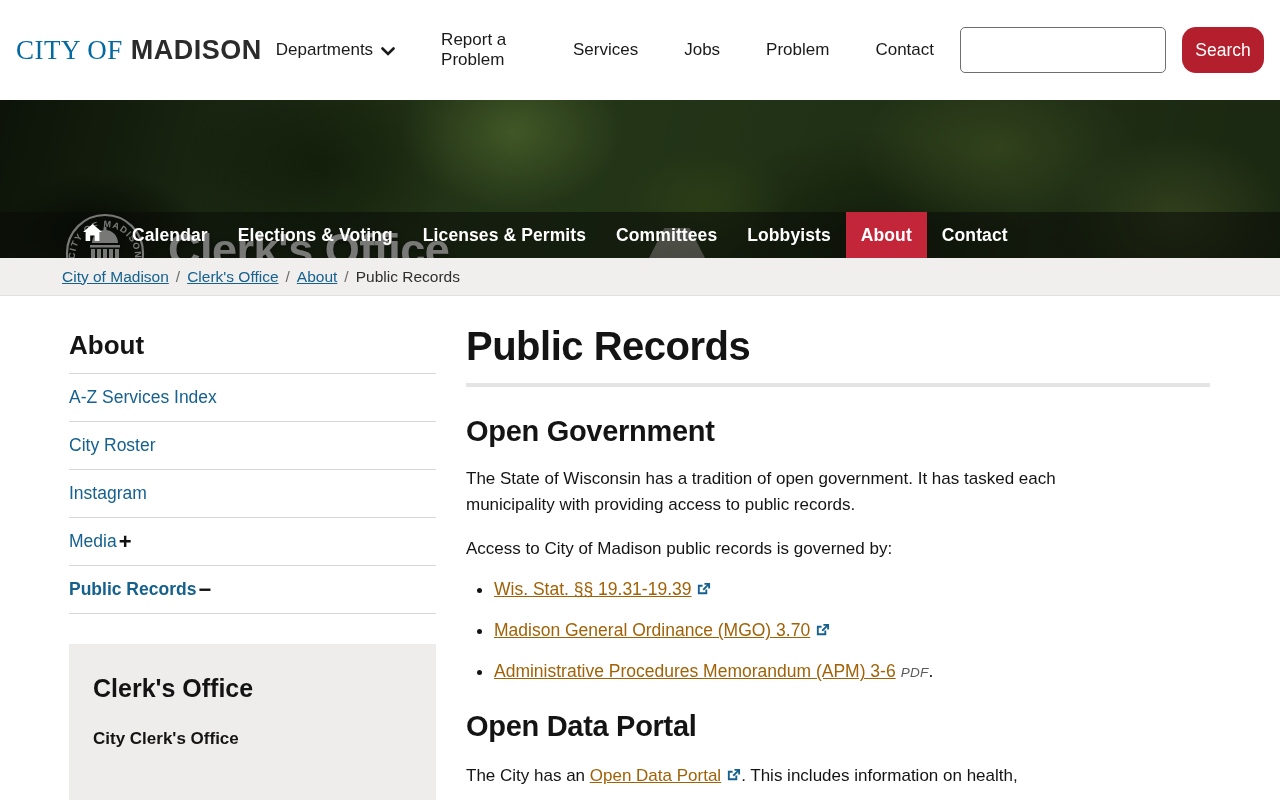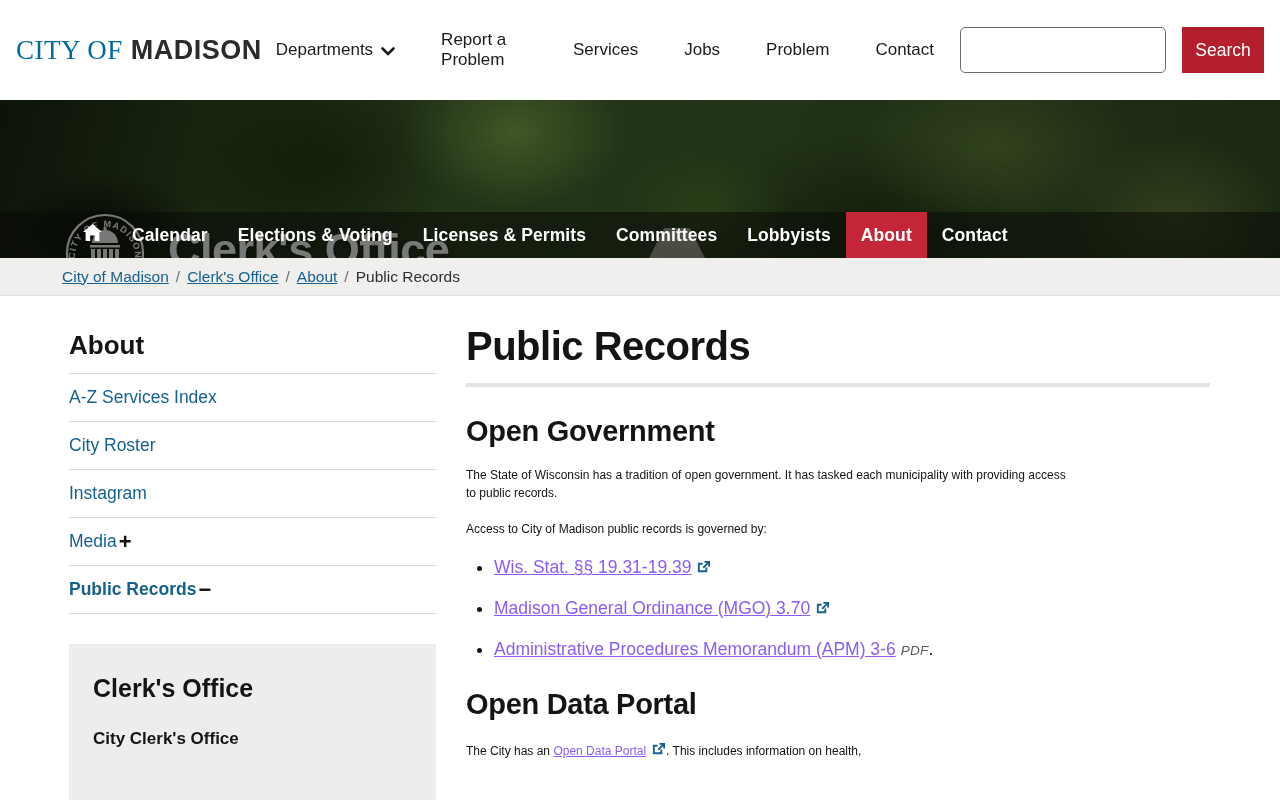--- a/index.html
+++ b/index.html
@@ -11,21 +11,21 @@
   .top-header { height:100px; display:flex; align-items:center; padding:0 16px; background:#fff; }
   .logo { font-size:27px; letter-spacing:.5px; white-space:nowrap; color:#2b2b2b; }
   .logo .light { font-weight:400; color:#0369a1;font-family:Liberation Serif, serif; }
   .logo .bold { font-weight:800; }
   .util-nav { display:flex; align-items:center; gap:32px; margin-left:auto; margin-right:26px; }
   .util-nav a { font-size:17px; color:#1a1a1a; display:flex; align-items:center; gap:8px;margin-left:14px; }
   .chev { display:inline-block; margin-top:2px; }
   .search-form { display:flex; align-items:center; gap:16px; }
   .search-input { width:206px; height:46px; border:1.5px solid #6f6f6f; border-radius:5px;
     font-size:17px; padding:0 10px; background:#fff; }
-  .search-btn { width:82px; height:46px; border:none; border-radius:0; background:#b41f2e;
+  .search-btn { width:82px; height:46px; border:none; border-radius:14px; background:#b41f2e;
     color:#fff; font-size:17.5px; font-family:inherit; cursor:pointer; }
 
   
   .hero { position:relative; height:158px; overflow:hidden; background-color:#2c421d;
     background-image:
       linear-gradient(105deg, rgba(0,0,0,.72) 0%, rgba(0,0,0,.42) 18%, rgba(0,0,0,.18) 40%, rgba(0,0,0,.28) 70%, rgba(0,0,0,.4) 100%),
       radial-gradient(ellipse 140px 90px at 8% 85%, rgba(10,16,6,.9), transparent 70%),
       radial-gradient(ellipse 160px 110px at 40% 20%, rgba(110,140,62,.55), transparent 70%),
       radial-gradient(ellipse 120px 80px at 55% 65%, rgba(58,82,30,.8), transparent 70%),
       radial-gradient(ellipse 200px 120px at 78% 30%, rgba(96,122,52,.5), transparent 70%),
@@ -74,24 +74,24 @@
   .toggle-btn { background:none; border:none; font-size:22px; font-weight:700; color:#111;
     cursor:pointer; font-family:inherit; line-height:1; padding:0 2px; }
   .info-box { background:#efedeb; margin-top:30px; padding:30px 24px 40px; height:200px; }
   .info-box h3 { font-size:25px; font-weight:700; color:#141414; }
   .info-box .office-name { font-size:17px; font-weight:700; margin-top:26px; color:#141414; }
 
   
   .main-col h1 { font-size:40px; font-weight:700; letter-spacing:-.5px; margin-top:28px; color:#141414; }
   .title-rule { height:4px; background:#e4e4e4; border:none; margin-top:14px; }
   .main-col h2 { font-size:29px; font-weight:700; letter-spacing:-.3px; margin-top:28px; margin-bottom:18px; }
-  .main-col p { font-size:12px; line-height:1.52; max-width:600px; margin-bottom:18px; color:#141414; }
+  .main-col p { font-size:17px; line-height:1.52; max-width:600px; margin-bottom:18px; color:#141414; }
   .gov-list { margin:6px 0 10px 28px; max-width:640px; }
   .gov-list li { font-size:17.5px; margin-bottom:19px; }
-  .content-link { color:#8b5cf6; text-decoration:underline; }
+  .content-link { color:#a16207; text-decoration:underline; }
   .ext { display:inline-block; margin-left:5px; color:#16618f; vertical-align:-1px; }
   .pdf-tag { font-style:italic; font-size:13.5px; color:#5a5a5a; margin-left:5px; letter-spacing:.3px; }
   .last-para { max-width:640px;margin-top:20px; }
 </style>
 </head>
 <body>
 
 <header class="top-header">
   <a class="logo" href="#">
     <span class="light">CITY OF</span>

